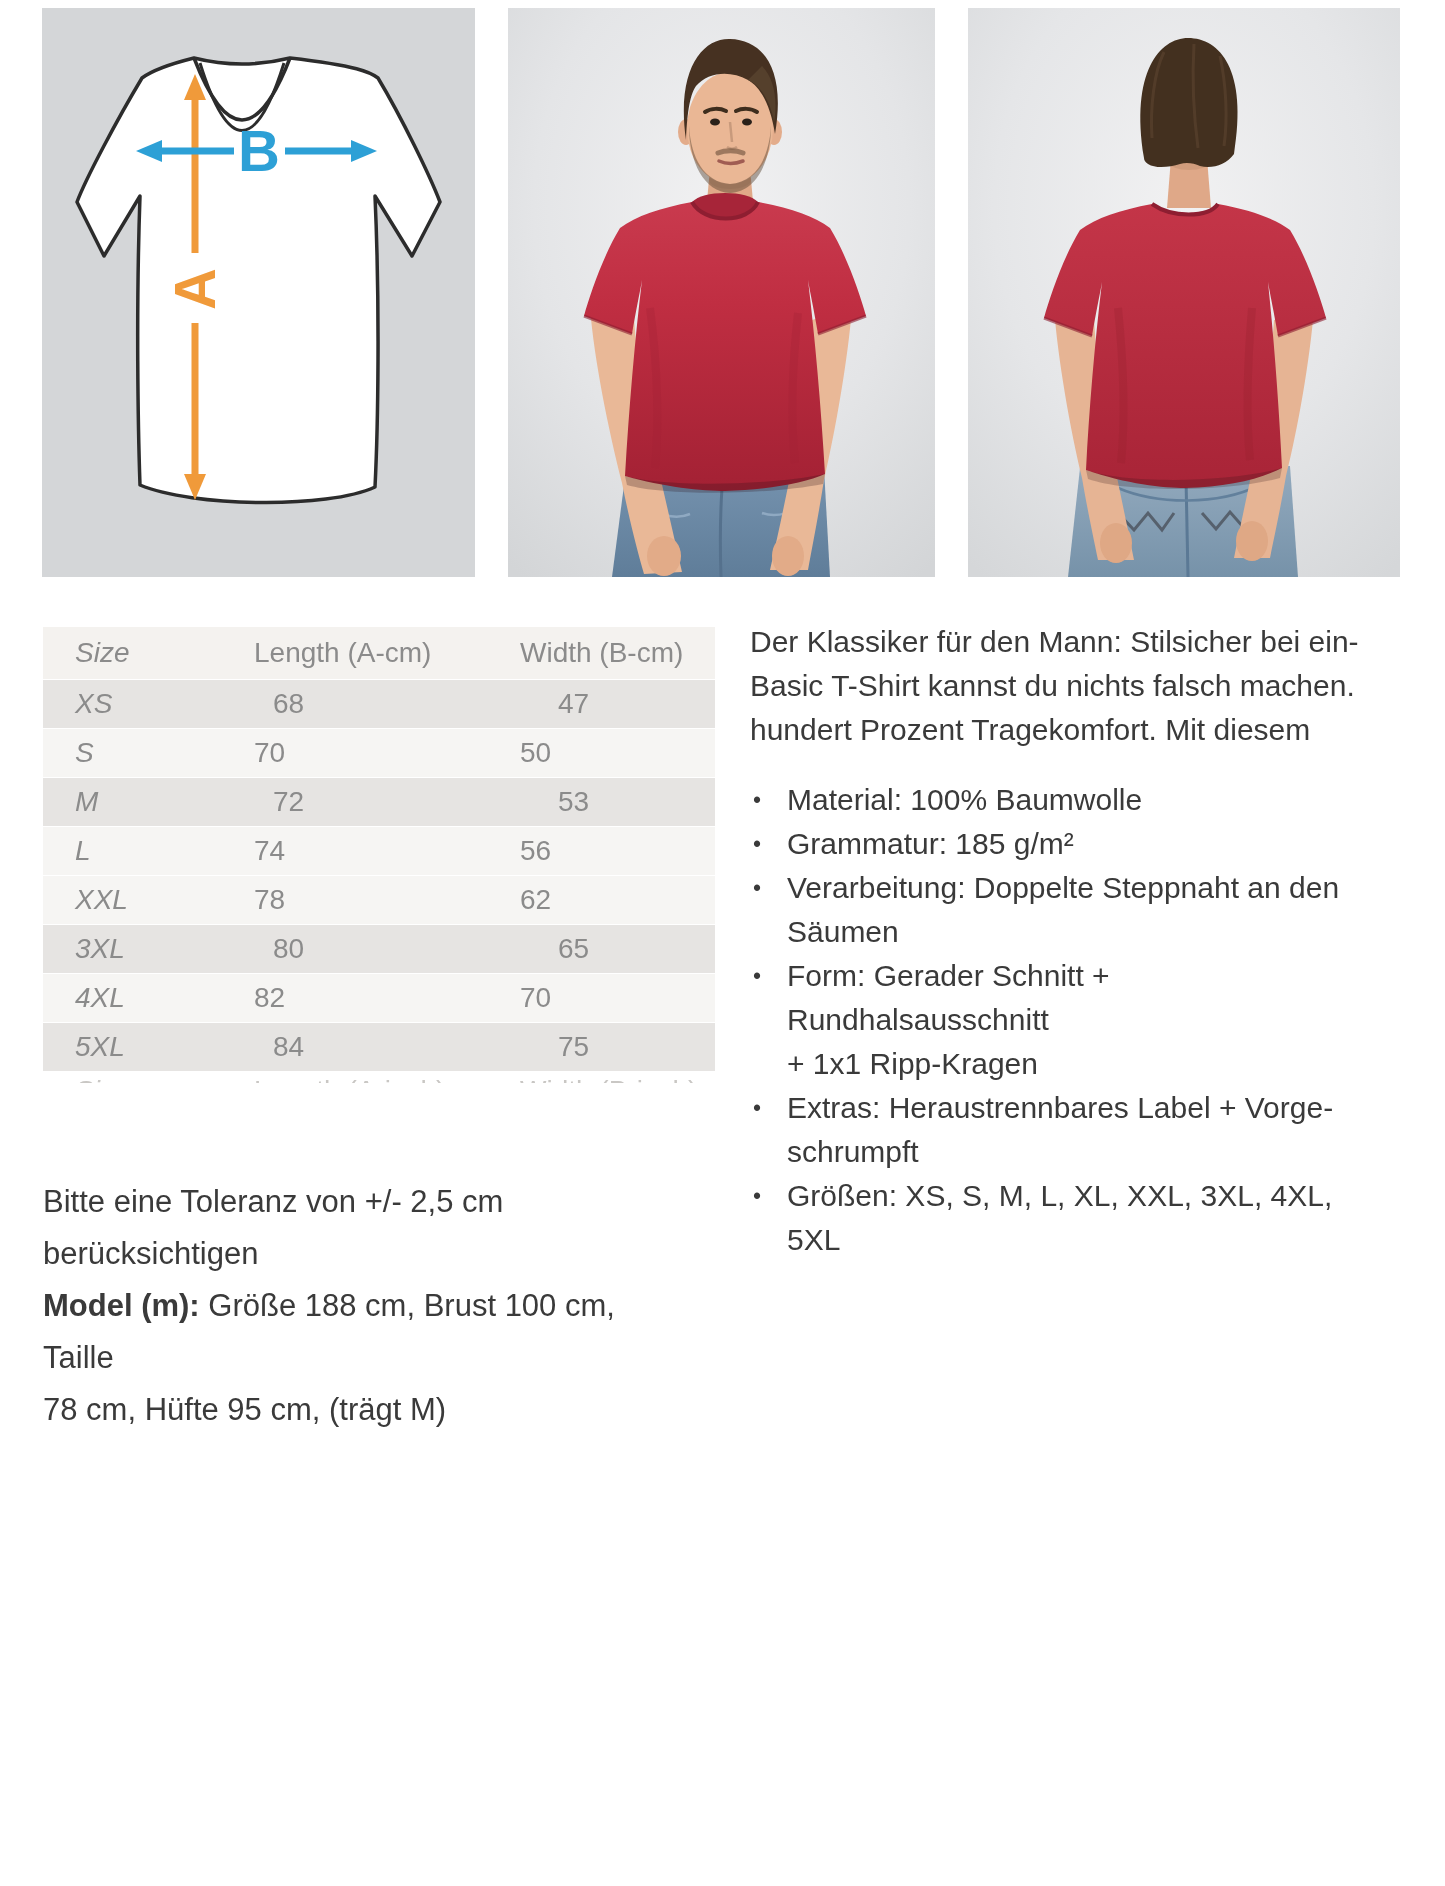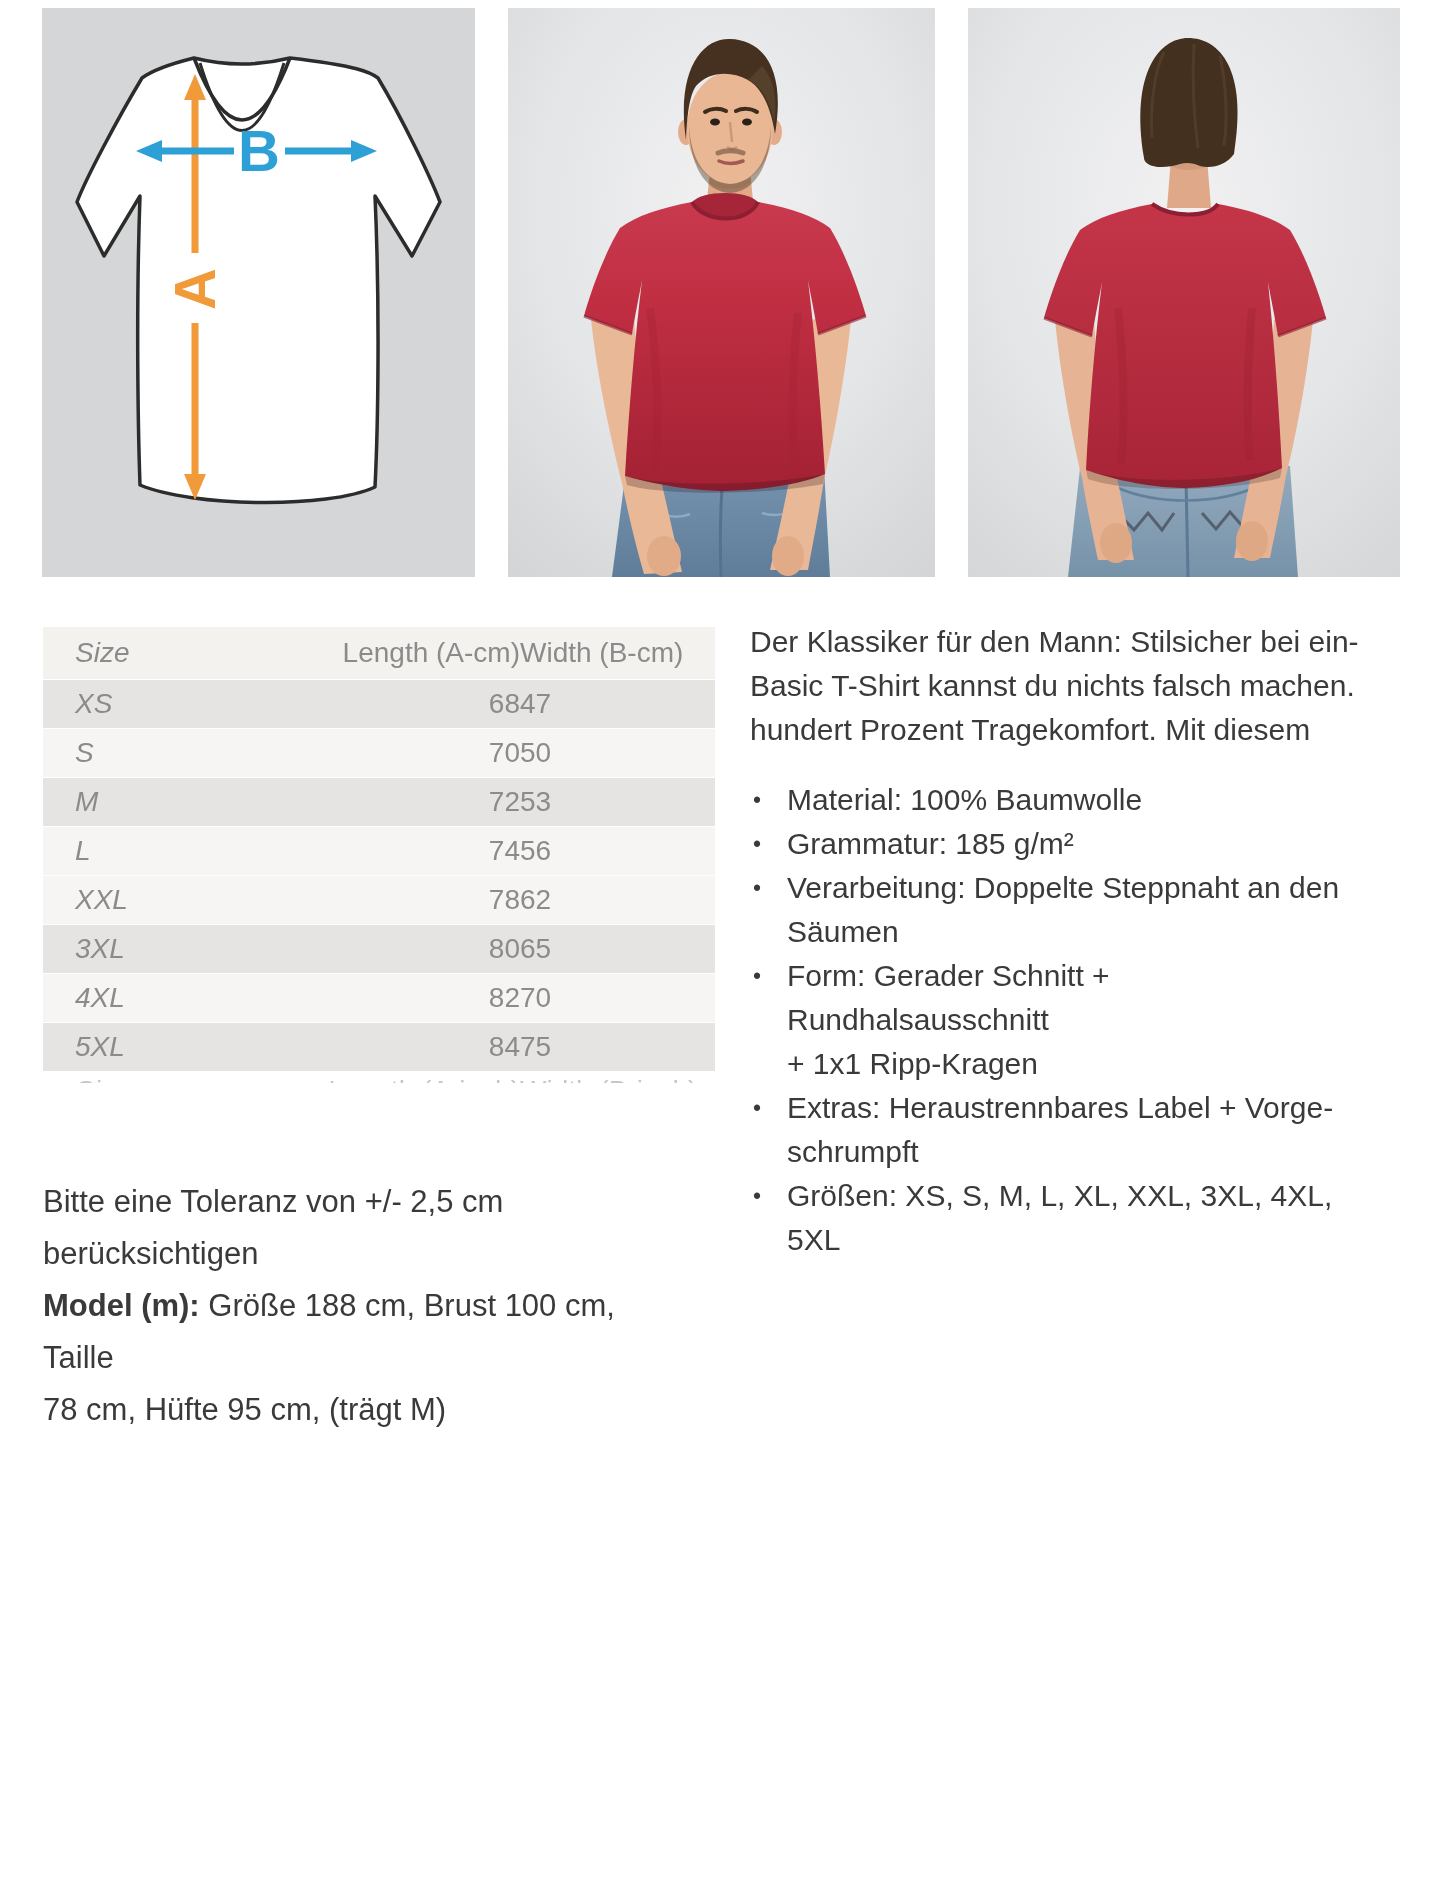--- a/index.html
+++ b/index.html
@@ -10,24 +10,24 @@
   
   .imgbox{position:absolute;top:8px;height:569px;overflow:hidden;}
   .box-diagram{left:42px;width:433px;background:#d4d6d8;}
   .box-front{left:508px;width:427px;}
   .box-back{left:968px;width:432px;}
   .imgbox svg{display:block;width:100%;height:100%;}
   
   .size-table{position:absolute;left:43px;top:627px;width:672px;font-size:28px;color:#8b8b8b;}
   .thead{height:52px;background:#f4f2ef;display:flex;align-items:center;}
   .trow{height:48px;display:flex;align-items:center;margin-top:1px;}
-  .row-dark{background:#e6e4e2;}
+  .row-dark{background:#e6e4e2;gap:19px;}
   .row-light{background:#f6f5f3;}
   .c1{width:211px;padding-left:32px;box-sizing:border-box;flex:0 0 211px;font-style:italic;}
-  .c2{flex:0 0 266px;text-align:right;}
+  .c2{flex:0 0 266px;}
   .c3{flex:1 1 auto;}
   .clip-row{height:11px;overflow:hidden;margin-top:1px;background:#ffffff;}
   .clip-row .inner{display:flex;height:48px;align-items:flex-start;color:#c9c7c4;padding-top:3px;}
   
   .description{position:absolute;left:750px;top:620px;width:622px;font-size:30px;line-height:44px;color:#3a3a3a;}
   .intro span{display:block;}
   .features{margin:26px 0 0 0;padding:0;list-style:none;}
   .features li{display:flex;}
   .features .marker{flex:0 0 34px;padding-left:3px;font-size:23px;line-height:44px;color:#3a3a3a;}
   .btext span{display:block;}

